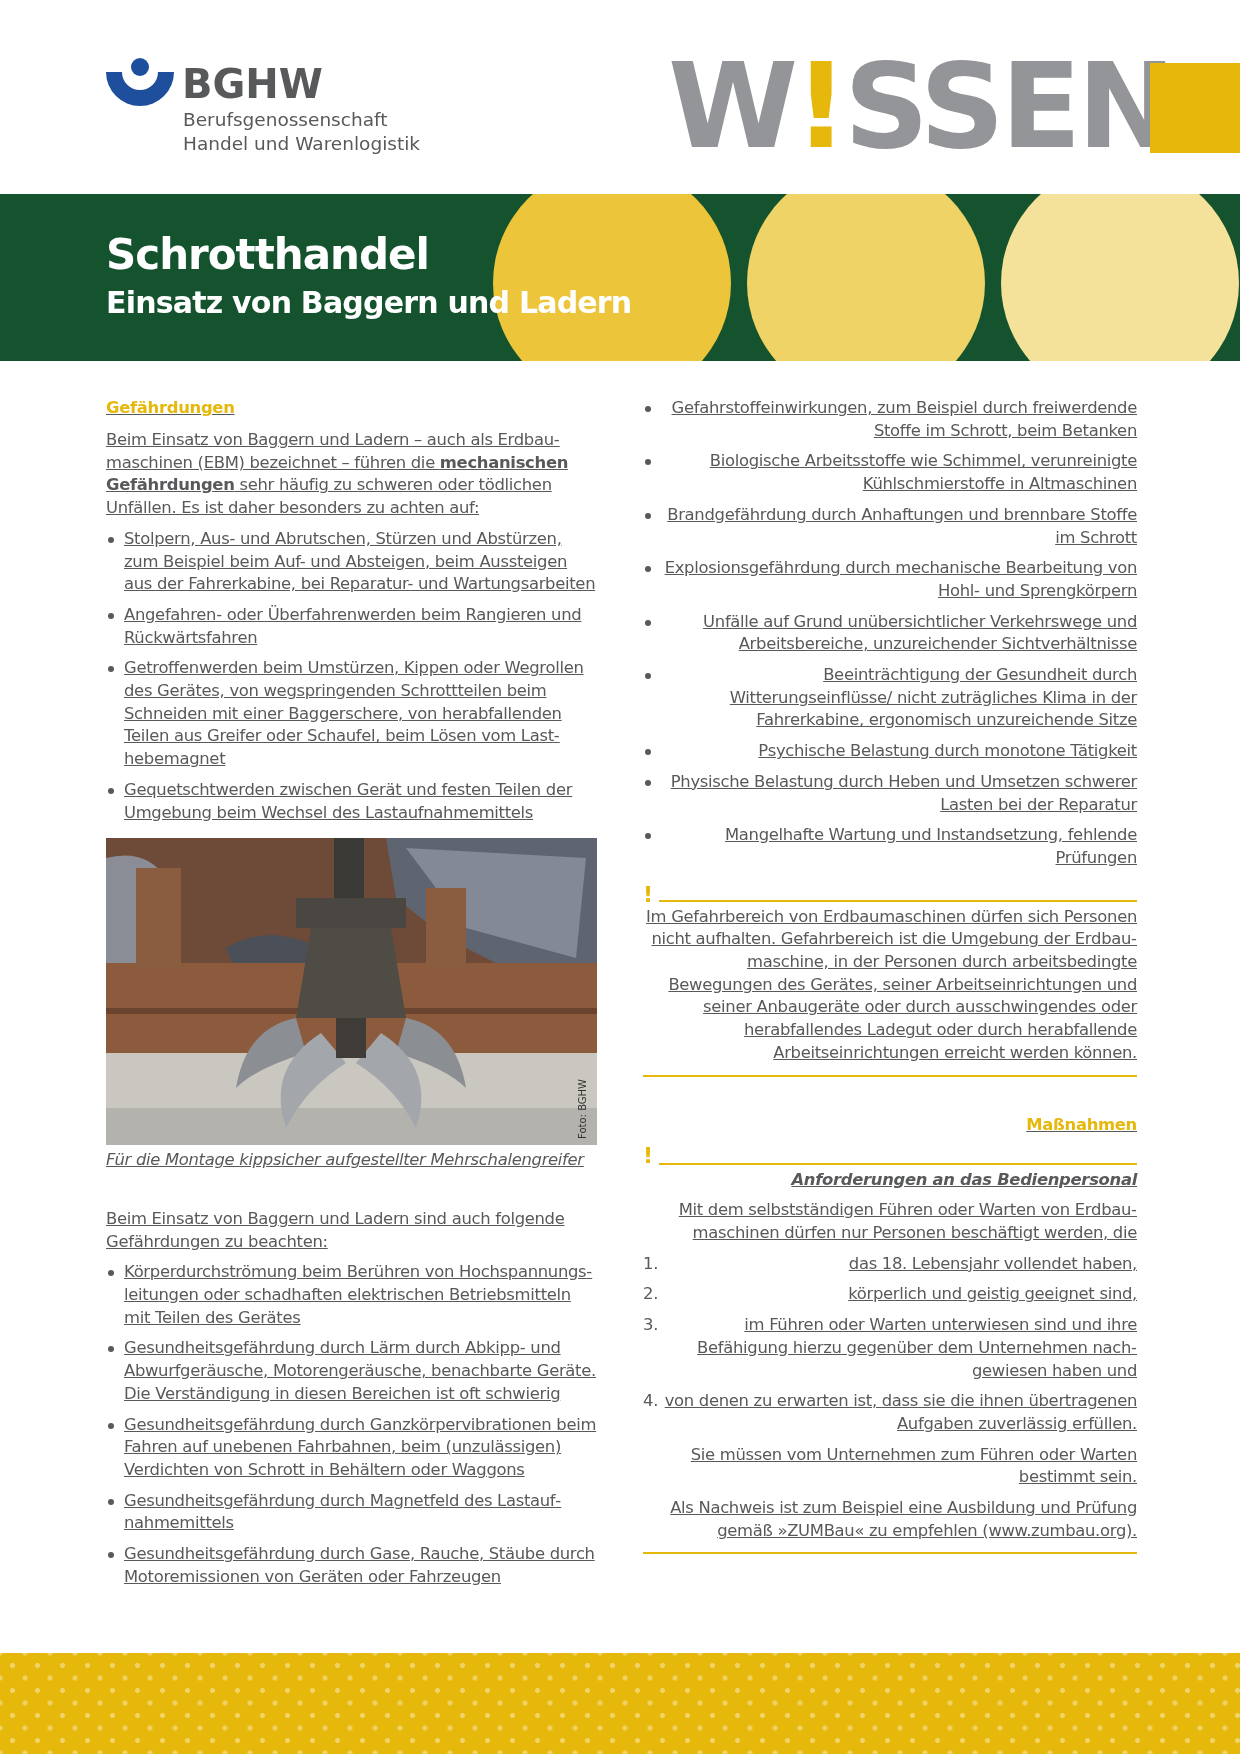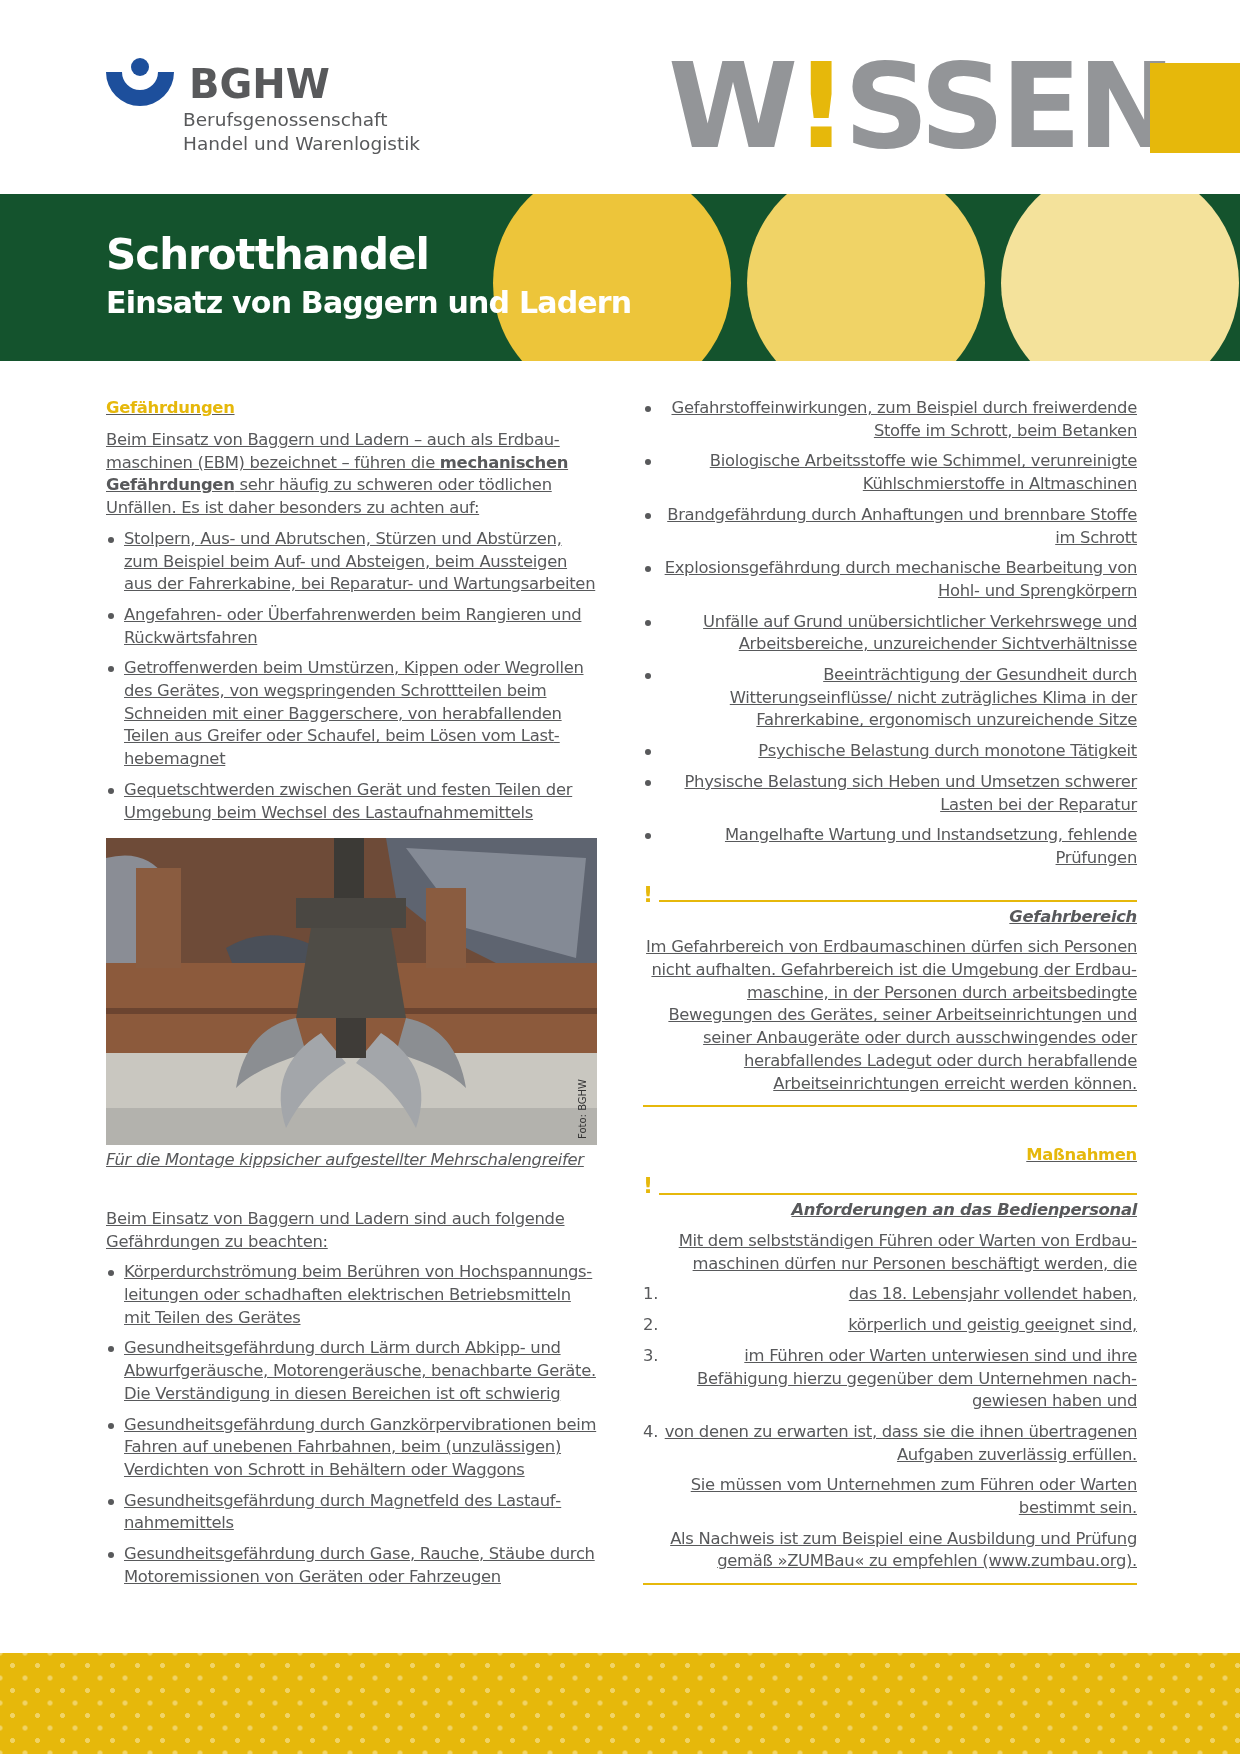--- a/index.html
+++ b/index.html
@@ -2,21 +2,21 @@
 <html><head>
 <meta charset="utf-8">
 <style>
   * { margin: 0; padding: 0; box-sizing: border-box; }
   html, body { width: 1240px; height: 1754px; background: #ffffff; overflow: hidden; }
   body { position: relative; font-family: "DejaVu Sans", sans-serif; color: #555759; }
 
   
   .logo { position: absolute; left: 106px; top: 58px; width: 320px; height: 104px; }
   .logo-mark { position: absolute; left: 0; top: 0; width: 68px; height: 50px; }
-  .logo-bghw { position: absolute; left: 76px; top: 4px; font-family: "DejaVu Sans", sans-serif; font-weight: bold; font-size: 40px; color: #58595b; letter-spacing: 0px; line-height: 44px; margin-left: 7px; }
+  .logo-bghw { position: absolute; left: 76px; top: 4px; font-family: "DejaVu Sans", sans-serif; font-weight: bold; font-size: 40px; color: #58595b; letter-spacing: 0px; line-height: 44px; }
   .logo-line { position: absolute; left: 77px; font-size: 18.5px; color: #58595b; line-height: 24px; white-space: nowrap; }
   .logo-line1 { top: 50px; }
   .logo-line2 { top: 74px; }
 
   .wissen { position: absolute; left: 668px; top: 58px; height: 96px; display: flex; align-items: flex-start; }
   .wissen-text { font-family: "DejaVu Sans", sans-serif; font-weight: bold; font-size: 118px; line-height: 96px; color: #939598; letter-spacing: -4px; height: 96px; overflow: hidden; white-space: nowrap; text-align: center; }
   .wissen-bang { color: #e6b80b; }
   .wissen-square { position: absolute; left: 1150px; top: 63px; width: 90px; height: 90px; background: #e6b80b; }
 
   
@@ -147,29 +147,28 @@
 
 <div class="col col-right">
   <ul class="bullets">
     <li>Gefahrstoffeinwirkungen, zum Beispiel durch freiwerdende Stoffe im Schrott, beim Betanken</li>
     <li>Biologische Arbeitsstoffe wie Schimmel, verunreinigte Kühlschmierstoffe in Altmaschinen</li>
     <li>Brandgefährdung durch Anhaftungen und brennbare Stoffe im Schrott</li>
     <li>Explosionsgefährdung durch mechanische Bearbeitung von Hohl- und Sprengkörpern</li>
     <li>Unfälle auf Grund unübersichtlicher Verkehrswege und Arbeitsbereiche, unzureichender Sichtverhältnisse</li>
     <li>Beeinträchtigung der Gesundheit durch Witterungseinflüsse/ nicht zuträgliches Klima in der Fahrerkabine, ergonomisch unzureichende Sitze</li>
     <li>Psychische Belastung durch monotone Tätigkeit</li>
-    <li>Physische Belastung sich Heben und Umsetzen schwerer Lasten bei der Reparatur</li>
+    <li>Physische Belastung durch Heben und Umsetzen schwerer Lasten bei der Reparatur</li>
     <li>Mangelhafte Wartung und Instandsetzung, fehlende Prüfungen</li>
   </ul>
 
   <div class="notice">
     <span class="notice-bang">!</span>
     <div class="notice-rule"></div>
     <div class="notice-body">
-      <div class="notice-title">Gefahrbereich</div>
       <p>Im Gefahrbereich von Erdbaumaschinen dürfen sich Personen nicht aufhalten. Gefahrbereich ist die Umgebung der Erdbau­maschine, in der Personen durch arbeitsbedingte Bewegungen des Gerätes, seiner Arbeitseinrichtungen und seiner Anbauge­räte oder durch ausschwingendes oder herabfallendes Lade­gut oder durch herabfallende Arbeitseinrichtungen erreicht werden können.</p>
     </div>
     <div class="rule-bottom"></div>
   </div>
 
   <div class="mass-heading">Maßnahmen</div>
   <div class="notice notice2">
     <span class="notice-bang">!</span>
     <div class="notice-rule"></div>
     <div class="notice-body">

